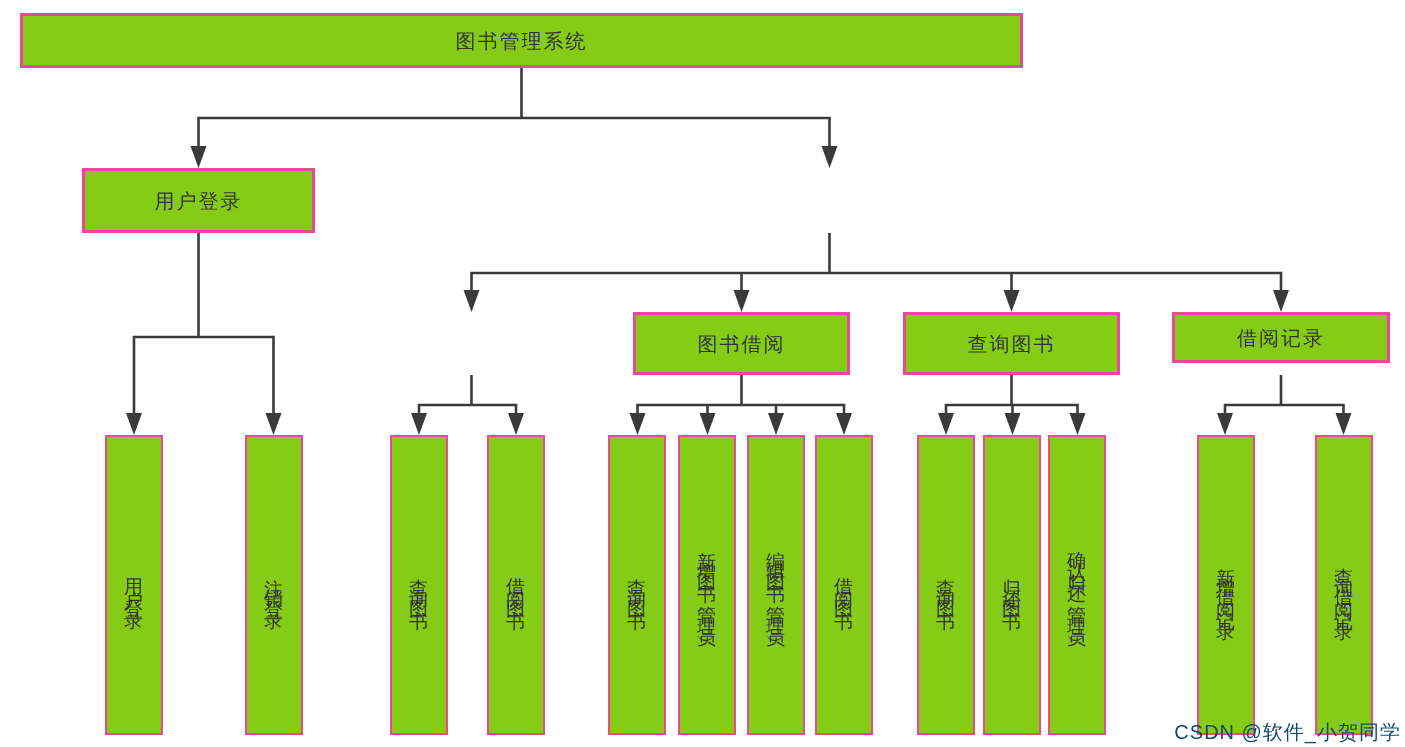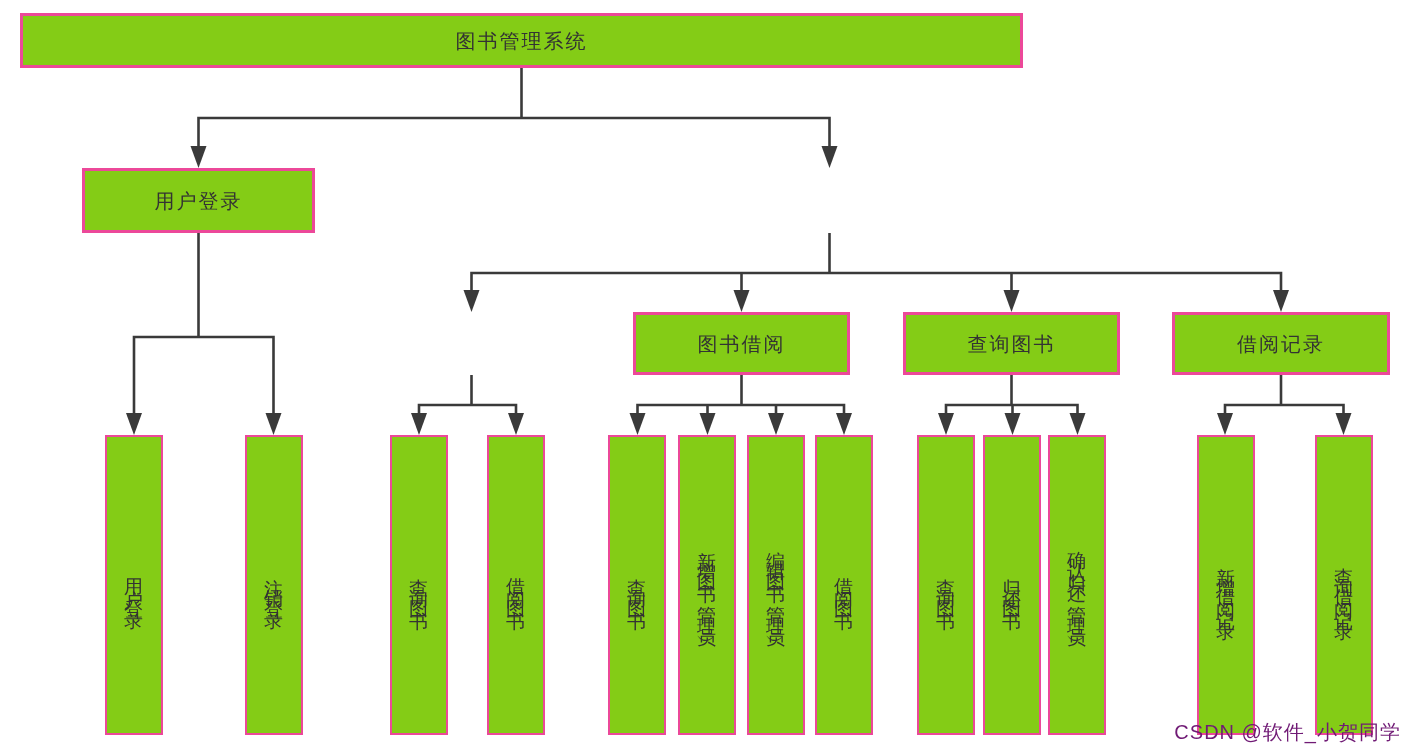--- a/index.html
+++ b/index.html
@@ -43,21 +43,21 @@
     font-size: 19px;
     letter-spacing: 11px;
     line-height: 1;
   }
   .watermark {
     position: absolute;
     right: 4px;
     bottom: 1px;
     font-size: 20px;
     letter-spacing: 1px;
-    color: #701a75;
+    color: #0c4a6e;
     white-space: nowrap;
   }
 </style>
 </head>
 <body>
 
 <div class="canvas">
 
   <svg class="connectors" viewBox="0 0 1405 747" xmlns="http://www.w3.org/2000/svg">
     <g stroke="#3a3a3a" stroke-width="2.6" fill="none">
@@ -110,21 +110,21 @@
       <polygon points="1335.5,413 1351.5,413 1343.5,435"></polygon>
     </g>
   </svg>
 
   <div class="node" style="left:20px; top:13px; width:1003px; height:55px;">图书管理系统</div>
 
   <div class="node" style="left:82px; top:168px; width:233px; height:65px;">用户登录</div>
 
   <div class="node" style="left:633px; top:312px; width:217px; height:63px;">图书借阅</div>
   <div class="node" style="left:903px; top:312px; width:217px; height:63px;">查询图书</div>
-  <div class="node" style="left:1172px; top:312px; width:218px; height:63px;">借阅记录</div>
+  <div class="node" style="left:1172px; top:312px; width:218px; height:51px;">借阅记录</div>
 
   <div class="node leaf" style="left:105px; top:435px; width:58px; height:300px;">用户登录</div>
   <div class="node leaf" style="left:245px; top:435px; width:58px; height:300px;">注销登录</div>
 
   <div class="node leaf" style="left:390px; top:435px; width:58px; height:300px;">查询图书</div>
   <div class="node leaf" style="left:487px; top:435px; width:58px; height:300px;">借阅图书</div>
 
   <div class="node leaf" style="left:608px; top:435px; width:58px; height:300px;">查询图书</div>
   <div class="node leaf" style="left:678px; top:435px; width:58px; height:300px;">新增图书（管理员）</div>
   <div class="node leaf" style="left:747px; top:435px; width:58px; height:300px;">编辑图书（管理员）</div>

